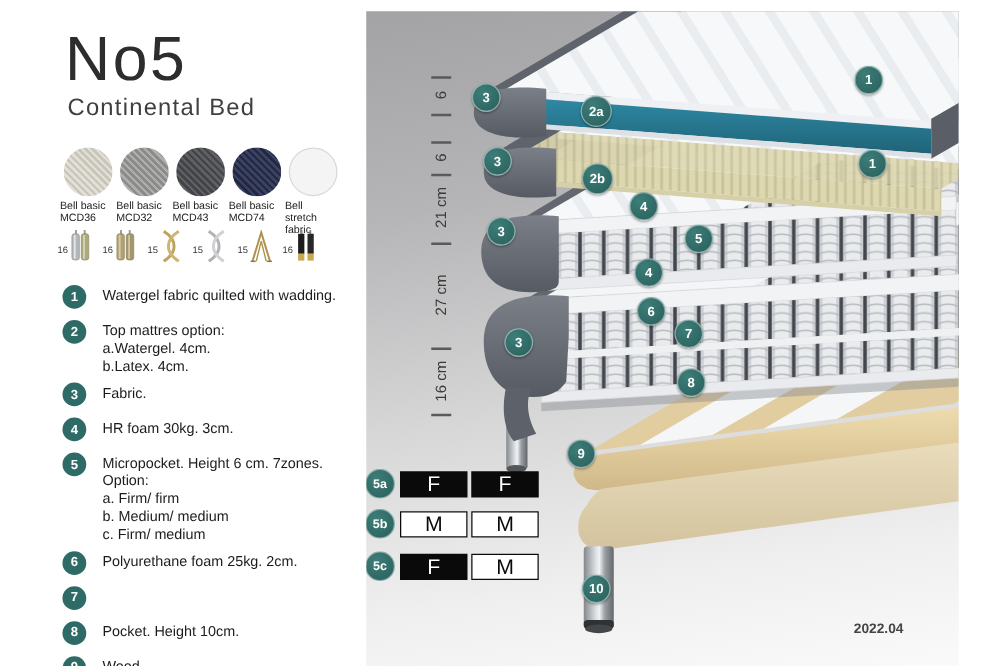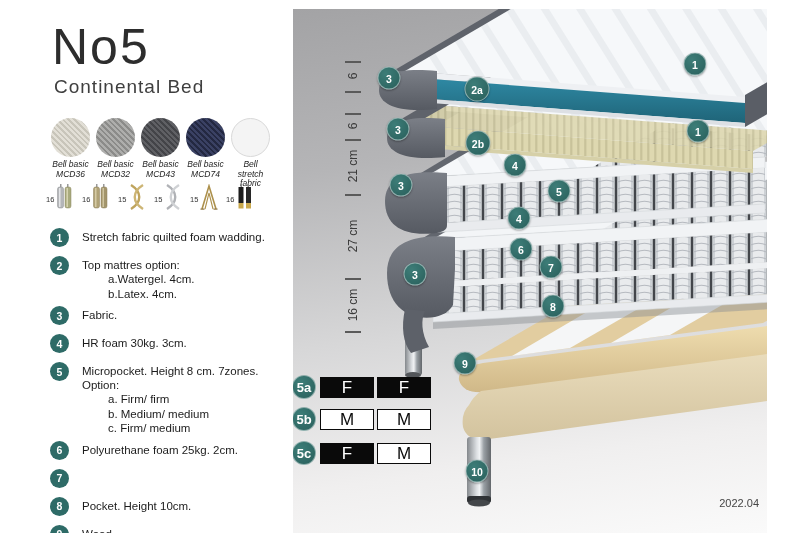--- a/index.html
+++ b/index.html
@@ -6,21 +6,21 @@
   body{width:800px;height:533px;background:#ffffff;position:relative;overflow:hidden;
        font-family:"Liberation Sans",sans-serif;color:#1c1c1c;}
 
   
   .title{position:absolute;left:52px;top:22px;font-size:50px;font-weight:300;
          letter-spacing:2px;color:#2d2d2d;line-height:1;}
   .subtitle{position:absolute;left:54px;top:76px;font-size:19px;font-weight:300;
             letter-spacing:1px;color:#3f3f3f;}
 
   .swatches{position:absolute;left:48px;top:118px;display:flex;}
-  .swatchItem{width:45px;text-align:center;font-style:italic;}
+  .swatchItem{width:45px;}
   .swatch{width:39px;height:39px;border-radius:50%;margin:0 auto 3px auto;}
   .sw-mcd36{background:repeating-linear-gradient(45deg,#e2dfd6 0 2px,#c8c5ba 2px 4px),#d8d5cc;}
   .sw-mcd32{background:repeating-linear-gradient(45deg,#aeaeac 0 2px,#8b8b89 2px 4px),#9e9e9c;}
   .sw-mcd43{background:repeating-linear-gradient(45deg,#5f6064 0 2px,#434448 2px 4px),#55565a;}
   .sw-mcd74{background:repeating-linear-gradient(45deg,#3a4163 0 2px,#232841 2px 4px),#2e3350;}
   .sw-roma{background:#f4f4f4;border:1px solid #d9d9d9;width:37px;height:37px;}
   .swlbl{font-size:8.5px;line-height:9.5px;color:#222;}
 
   .legsrow{position:absolute;left:46px;top:184px;display:flex;}
   .legItem{display:flex;align-items:center;width:36px;}
@@ -28,21 +28,21 @@
   .legGlyph{text-align:center;}
   .dash{width:11px;height:1.5px;background:#a0a0a0;margin:1px auto;}
 
   .features{position:absolute;left:50px;top:228px;width:246px;}
   .frow{display:flex;margin-bottom:9px;}
   .frow.multi{margin-bottom:5px;}
   .fnum{flex:none;width:19px;height:19px;border-radius:50%;background:#2e6b67;color:#fff;
         font-size:10.5px;font-weight:700;display:flex;align-items:center;justify-content:center;
         margin-right:13px;}
   .ftxt{font-size:11.5px;line-height:14px;padding-top:2px;}
-  .fsub{font-size:11.5px;line-height:13.5px;margin-left:26px;}
+  .fsub{font-size:11.5px;line-height:13.5px;margin-left:0;}
 
   
   .panel{position:absolute;left:293px;top:9px;width:474px;height:524px;overflow:hidden;
          background:linear-gradient(172deg,#a3a3a5 0%,#b5b5b7 28%,#d7d7d8 58%,#f0efef 82%,#fafafa 100%);}
   .panel svg{position:absolute;left:0;top:0;}
 
   .bdg{position:absolute;width:21px;height:21px;border-radius:50%;
        background:radial-gradient(circle at 35% 30%,#3d7d78,#295f5b);
        color:#fff;font-size:10.5px;font-weight:700;display:flex;align-items:center;
        justify-content:center;transform:translate(-50%,-50%);
@@ -54,24 +54,24 @@
           transform:translate(-50%,-50%) rotate(-90deg);}
 
   .frmRow{position:absolute;left:27px;display:flex;}
   .fcell{width:54px;height:21px;display:flex;align-items:center;justify-content:center;
          font-size:17px;box-sizing:border-box;}
   .fcell.dark{background:#0a0a0a;color:#ffffff;}
   .fcell.light{background:#ffffff;color:#0a0a0a;border:1.5px solid #0a0a0a;}
   .fcell + .fcell{margin-left:3px;}
   .rowbdg{position:absolute;width:22px;height:22px;border-radius:50%;
           background:radial-gradient(circle at 35% 30%,#3d7d78,#295f5b);color:#fff;
-          font-size:13px;font-weight:700;display:flex;align-items:center;justify-content:center;
+          font-size:10px;font-weight:700;display:flex;align-items:center;justify-content:center;
           transform:translate(-50%,-50%);border:1px solid rgba(255,255,255,.45);}
-  .version{position:absolute;left:390px;top:488px;width:76px;text-align:right;
-           font-size:11px;color:#454545;}
+  .version{position:absolute;left:390px;top:488px;width:76px;
+           font-size:11px;color:#454545;font-weight:bold;}
 </style>
 </head>
 <body>
 
 <div class="title">No5</div>
 <div class="subtitle">Continental Bed</div>
 
 <div class="swatches">
   <div class="swatchItem">
     <div class="swatch sw-mcd36"></div>
@@ -189,42 +189,42 @@
           <rect x="11" y="19" width="5" height="5.5" fill="#c9a84c"></rect>
         </svg>
       <span class="dash"></span>
     </span>
   </div>
 </div>
 
 <div class="features">
   <div class="frow">
     <div class="fnum">1</div>
-    <div class="ftxt">Stretch fabric quilted foam wadding.</div>
+    <div class="ftxt">Watergel fabric quilted with wadding.</div>
   </div>
   <div class="frow multi">
     <div class="fnum">2</div>
     <div class="ftxt">
       <span>Top mattres option:</span><br>
       <span class="fsub">a.Watergel. 4cm.</span><br>
       <span class="fsub">b.Latex. 4cm.</span>
     </div>
   </div>
   <div class="frow">
     <div class="fnum">3</div>
     <div class="ftxt">Fabric.</div>
   </div>
   <div class="frow">
     <div class="fnum">4</div>
     <div class="ftxt">HR foam 30kg. 3cm.</div>
   </div>
   <div class="frow multi">
     <div class="fnum">5</div>
     <div class="ftxt">
-      <span>Micropocket. Height 8 cm. 7zones. Option:</span><br>
+      <span>Micropocket. Height 6 cm. 7zones. Option:</span><br>
       <span class="fsub">a. Firm/ firm</span><br>
       <span class="fsub">b. Medium/ medium</span><br>
       <span class="fsub">c. Firm/ medium</span>
     </div>
   </div>
   <div class="frow">
     <div class="fnum">6</div>
     <div class="ftxt">Polyurethane foam 25kg. 2cm.</div>
   </div>
   <div class="frow">

